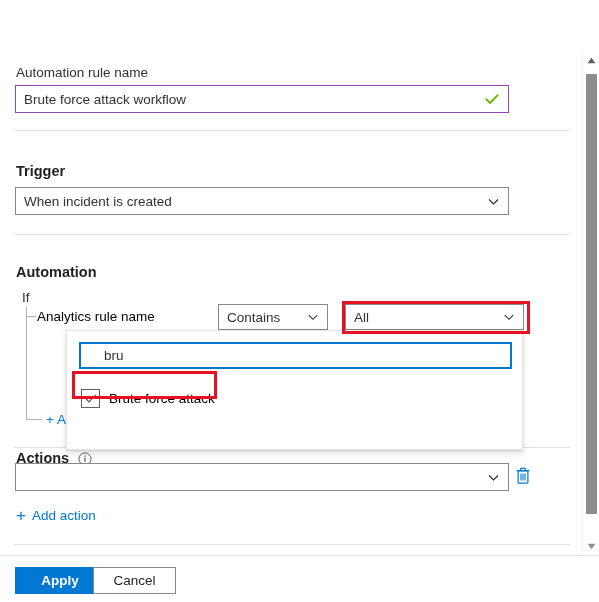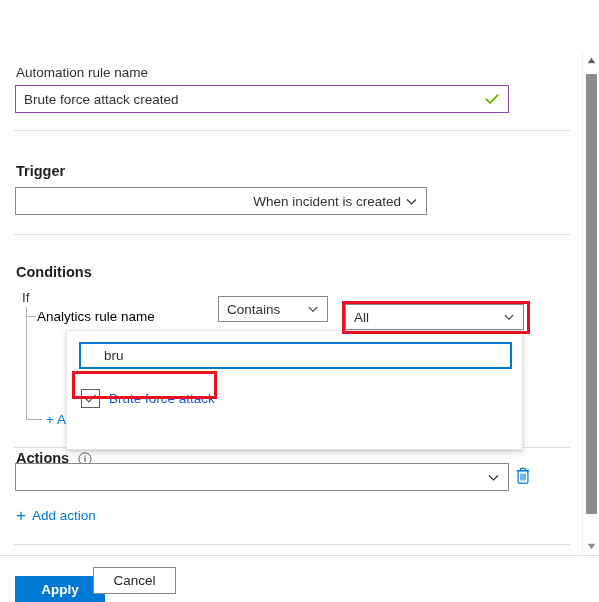--- a/index.html
+++ b/index.html
@@ -119,21 +119,21 @@
     position: absolute;
     border: 2px solid #0078d4;
     background: #fff;
     display: flex; align-items: center;
     padding: 0 23px;
     font-size: 13.5px; color: #323130;
   }
   .dd-option {
     position: absolute;
     display: flex; align-items: center; gap: 9px;
-    font-size: 13.5px; color: #1d4ed8;
+    font-size: 13.5px; color: #000000;
     cursor: pointer;
   }
   .dd-checkbox {
     width: 19px; height: 19px;
     border: 1px solid #605e5c;
     background: #fff;
     display: flex; align-items: center; justify-content: center;
     flex: 0 0 auto;
   }
 
@@ -183,72 +183,71 @@
     font-family: "Liberation Sans", sans-serif;
     font-size: 13.5px;
     display: flex; align-items: center; justify-content: center;
     cursor: pointer;
     border: 1px solid transparent;
   }
   .btn-primary {
     left: 15px; width: 90px;
     background: #0078d4; color: #ffffff;
     font-weight: 600;
-    margin-top: 9px;
   }
   .btn-secondary {
     left: 93px; width: 83px;
     background: #ffffff; color: #201f1e; border-color: #8a8886;
   }
 </style>
 </head>
 <body>
 
 <div class="panel">
 
 
   <div class="scroll-body">
 
     <div class="field-label" style="left:16px; top:13px;">Automation rule name</div>
 
     <div class="text-input validated" style="left:15px; top:33px; width:494px; height:28px;">
-      <span class="input-value">Brute force attack created</span>
+      <span class="input-value">Brute force attack workflow</span>
       <span class="check-ok">
         <svg width="16" height="16" viewBox="0 0 16 16" aria-hidden="true">
           <path d="M2.5 8.4 L6.1 12 L13.5 4.3" stroke="#6bb700" stroke-width="1.9" fill="none" stroke-linecap="square"></path>
         </svg>
       </span>
     </div>
 
     <div class="divider" style="top:78px;"></div>
 
     <div class="section-label" style="left:16px; top:111px;">Trigger</div>
 
-    <div class="select-box" style="left:15px; top:135px; width:412px; height:28px;text-align:right;">
+    <div class="select-box" style="left:15px; top:135px; width:494px; height:28px;">
       <span class="select-value">When incident is created</span>
       <span class="chev">
         <svg width="13" height="13" viewBox="0 0 13 13" aria-hidden="true">
           <path d="M2 4.5 L6.5 9 L11 4.5" stroke="#323130" stroke-width="1.2" fill="none"></path>
         </svg>
       </span>
     </div>
 
     <div class="divider" style="top:182px;"></div>
 
-    <div class="section-label" style="left:16px; top:212px;">Conditions</div>
+    <div class="section-label" style="left:16px; top:212px;">Automation</div>
 
     <div class="if-label" style="left:22px; top:238px;">If</div>
 
     <div class="tree-line" style="left:26px; top:255px; width:1px; height:113px;"></div>
     <div class="tree-line" style="left:26px; top:264px; width:10px; height:1px;"></div>
     <div class="tree-line" style="left:26px; top:367px; width:16px; height:1px;"></div>
 
     <div class="cond-name" style="left:37px; top:257px;">Analytics rule name</div>
 
-    <div class="select-box" style="left:218px; top:244px; width:110px; height:26px;">
+    <div class="select-box" style="left:218px; top:252px; width:110px; height:26px;">
       <span class="select-value">Contains</span>
       <span class="chev">
         <svg width="12" height="12" viewBox="0 0 13 13" aria-hidden="true">
           <path d="M2 4.5 L6.5 9 L11 4.5" stroke="#323130" stroke-width="1.2" fill="none"></path>
         </svg>
       </span>
     </div>
 
     <div class="select-box" style="left:345px; top:252px; width:179px; height:26px;">
       <span class="select-value">All</span>

